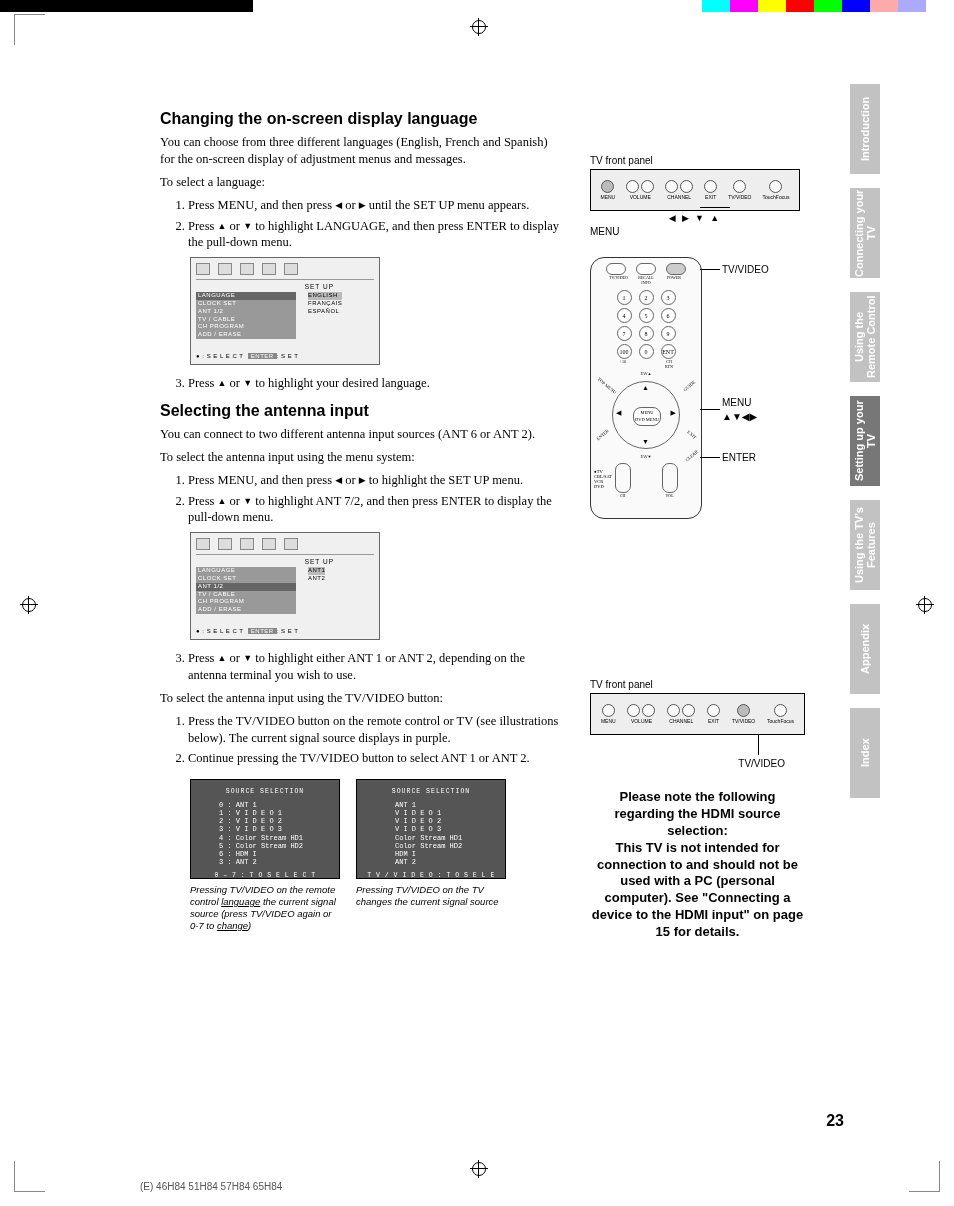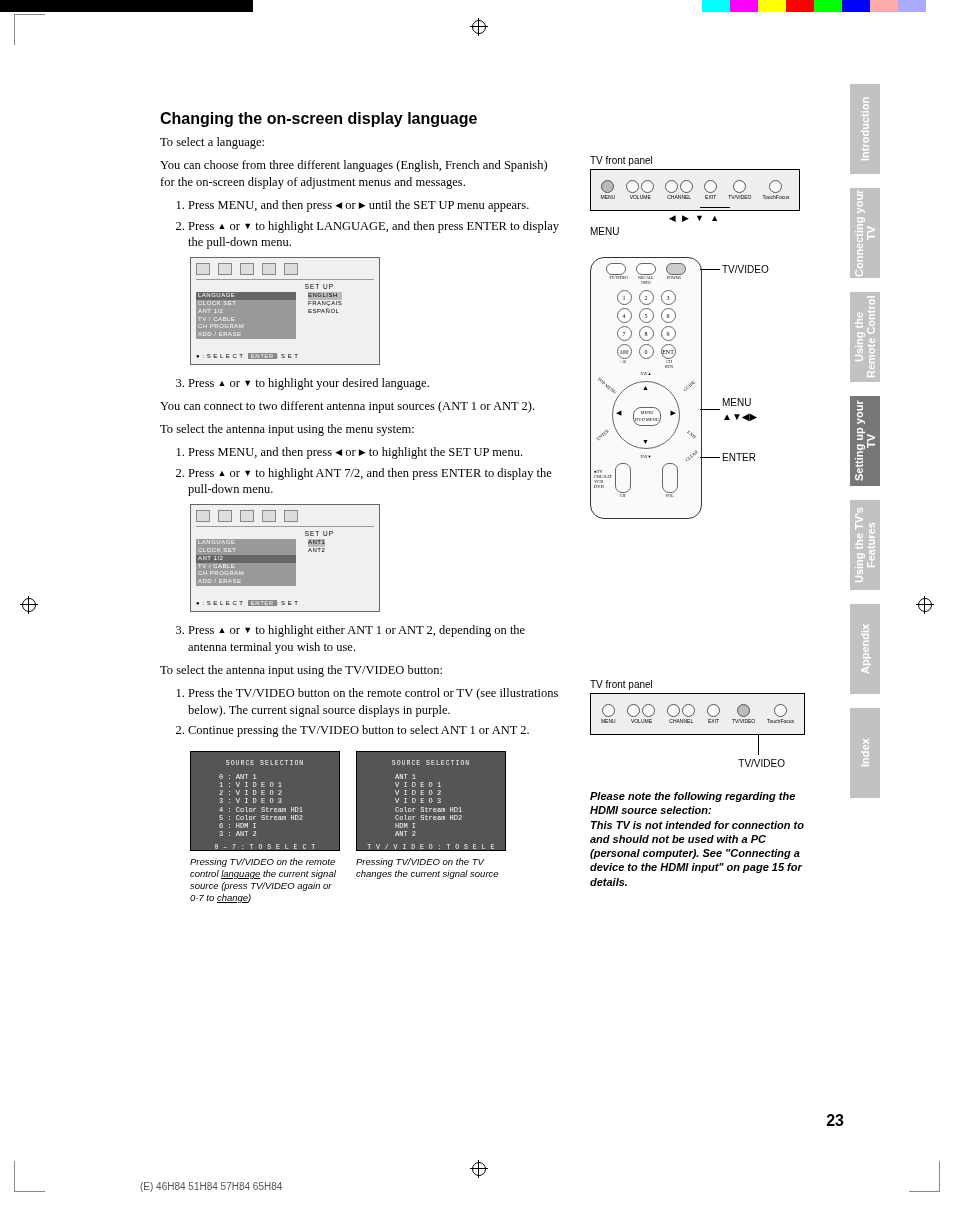--- a/index.html
+++ b/index.html
@@ -321,24 +321,24 @@
   }
   .source-cap {
     width: 150px;
     font-size: 9.5px;
     font-style: italic;
     font-family: Arial, Helvetica, sans-serif;
     margin-top: 5px;
     line-height: 1.25;
   }
   .note {
-    font-size: 11px;
-    font-family: Arial, Helvetica, sans-serif;
-    font-style: italic;
+    font-size: 13px;
+    font-family: Arial, Helvetica, sans-serif;
     line-height: 1.3;
+    text-align: center;
   }
   .note .b {
     font-weight: bold;
   }
   .pagenum {
     position: absolute;
     right: 110px;
     bottom: 76px;
     font-family: Arial, Helvetica, sans-serif;
     font-size: 16px;
@@ -459,22 +459,22 @@
       <div class="tab">Connecting your TV</div>
       <div class="tab">Using the Remote Control</div>
       <div class="tab active">Setting up your TV</div>
       <div class="tab">Using the TV's Features</div>
       <div class="tab">Appendix</div>
       <div class="tab">Index</div>
     </div>
 
   <div class="main-col">
     <h2>Changing the on-screen display language</h2>
+    <p>You can choose from three different languages (English, French and Spanish) for the on-screen display of adjustment menus and messages.</p>
     <p>To select a language:</p>
-    <p>You can choose from three different languages (English, French and Spanish) for the on-screen display of adjustment menus and messages.</p>
     <ol>
       <li><span>Press MENU, and then press </span><span class="tri">◀</span><span> or </span><span class="tri">▶</span><span> until the SET UP menu appears.</span></li>
       <li><span>Press </span><span class="tri">▲</span><span> or </span><span class="tri">▼</span><span> to highlight LANGUAGE, and then press ENTER to display the pull-down menu.</span></li>
     </ol>
 
     <div class="menu-ss" id="menu1">
       <div class="icon-row">
           <span></span>
           <span></span>
           <span></span>
@@ -497,21 +497,22 @@
             <div>ESPAÑOL</div>
           </div>
       </div>
       <div class="foot"><span>● : S E L E C T</span>&nbsp;&nbsp;<span class="btn">ENTER</span><span>: S E T</span></div>
     </div>
 
     <ol start="3">
       <li><span>Press </span><span class="tri">▲</span><span> or </span><span class="tri">▼</span><span> to highlight your desired language.</span></li>
     </ol>
 
-    <p>You can connect to two different antenna input sources (ANT 1 or ANT 2).</p>
+    <h2 style="margin-top:10px;">Selecting the antenna input</h2>
+    <p>You can connect to two different antenna input sources (ANT 6 or ANT 2).</p>
     <p>To select the antenna input using the menu system:</p>
     <ol>
       <li><span>Press MENU, and then press </span><span class="tri">◀</span><span> or </span><span class="tri">▶</span><span> to highlight the SET UP menu.</span></li>
       <li><span>Press </span><span class="tri">▲</span><span> or </span><span class="tri">▼</span><span> to highlight ANT 7/2, and then press ENTER to display the pull-down menu.</span></li>
     </ol>
 
     <div class="menu-ss" id="menu2">
       <div class="icon-row">
           <span></span>
           <span></span>

